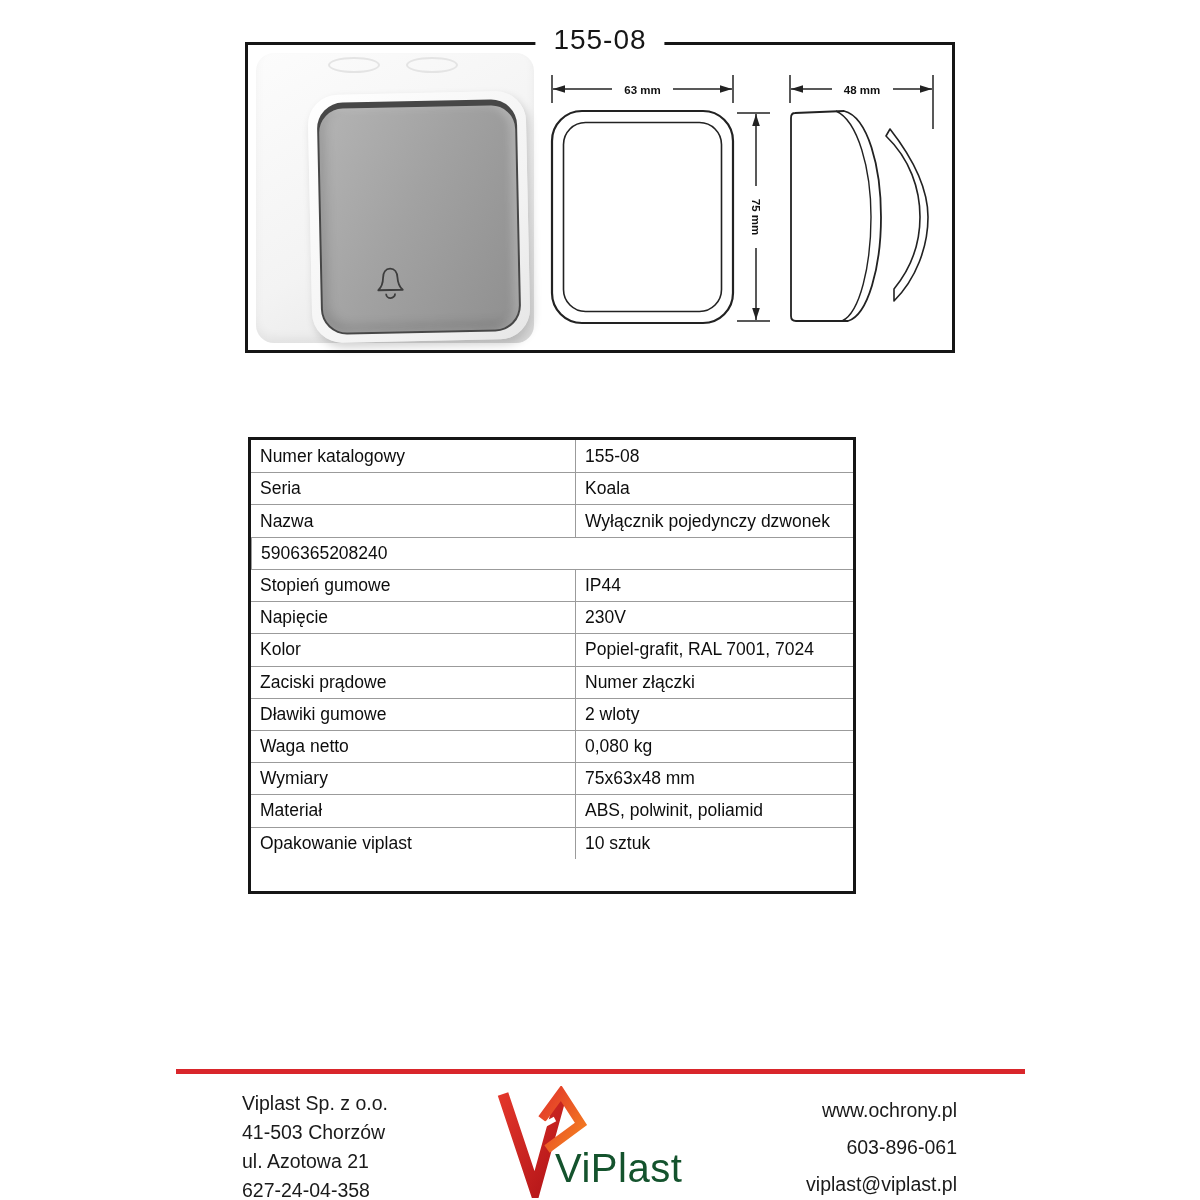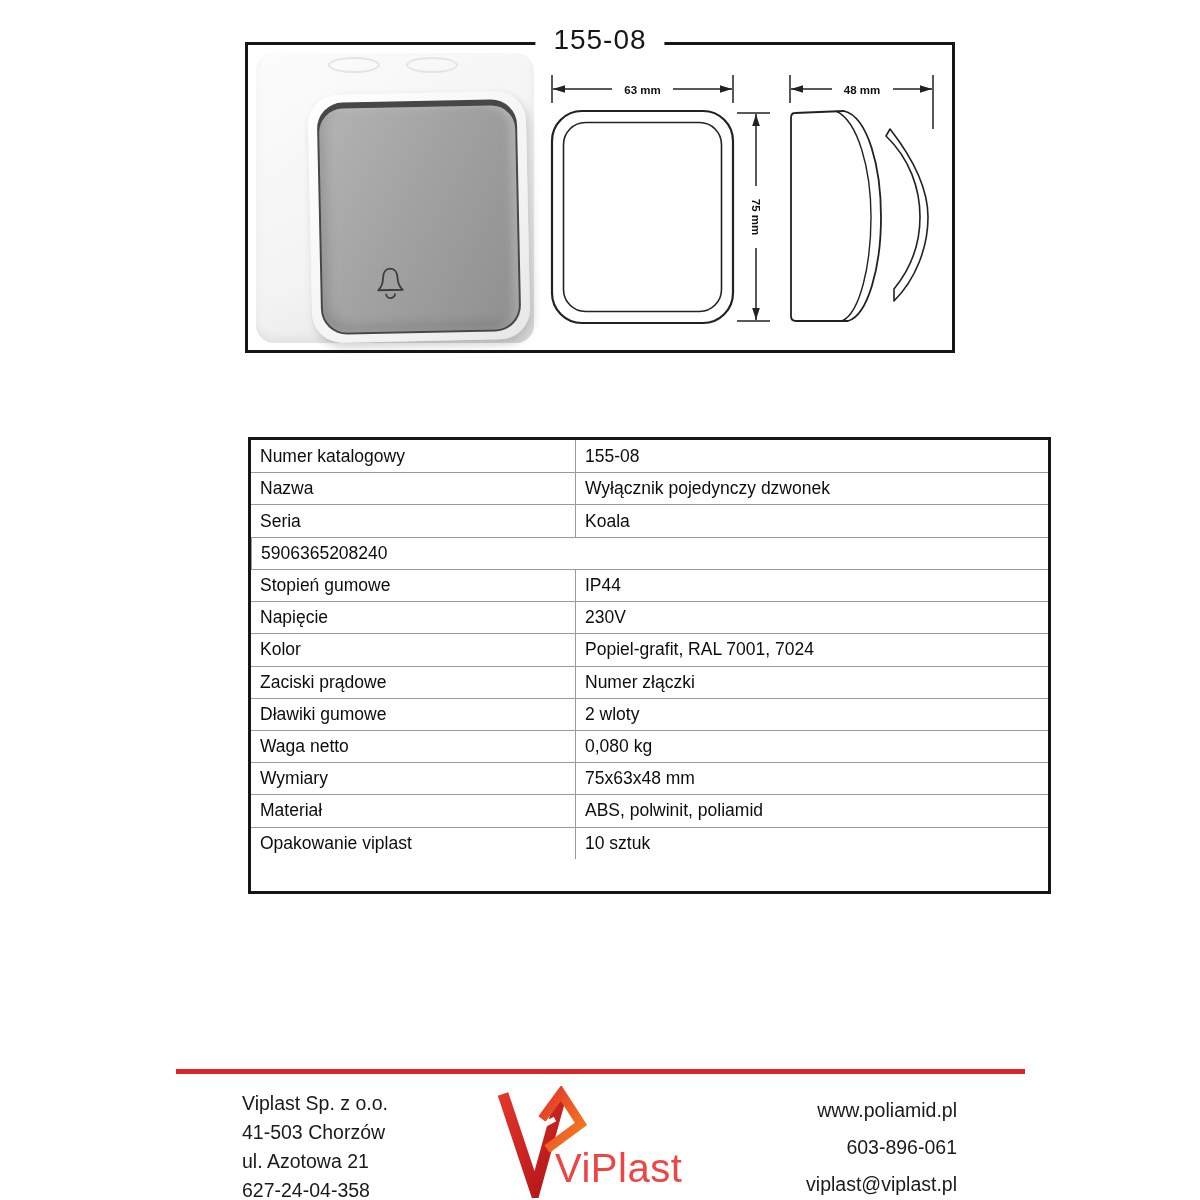--- a/index.html
+++ b/index.html
@@ -31,38 +31,38 @@
             border-radius:24px;
             background:linear-gradient(118deg,#b4b4b4 0%,#a2a2a2 45%,#8f8f8f 100%);
             box-shadow:inset -5px 0 9px rgba(255,255,255,.25), inset 5px -6px 12px rgba(0,0,0,.15); }
   .bell-wrap { position:absolute; left:52px; top:158px; width:32px; height:34px; }
 
   
   svg text { font-family:"Liberation Sans", sans-serif; }
   .dim-text { font-size:11.5px; font-weight:bold; fill:#111; }
 
   
-  #spec-table { left:248px; top:437px; width:803px; height:457px; position:absolute;
+  #spec-table { left:248px; top:437px; width:608px; height:457px; position:absolute;
                 border:3px solid #161616; display:grid; grid-template-rows:repeat(14,1fr);
                 background:#fff; }
   .spec-row { display:grid; grid-template-columns:324px 1fr; border-top:1px solid #9b9b9b; }
   .spec-row:first-child { border-top:none; }
   .spec-cell { display:flex; align-items:center; padding-left:9px; font-size:17.5px;
                color:#0d0d0d; white-space:nowrap; overflow:hidden; }
   .spec-value { border-left:1px solid #9b9b9b; }
 
   
   #footer-divider { left:176px; top:1069px; width:849px; height:5px;
                     background:#d9262b; position:absolute; }
   #company-block { left:242px; top:1089px; position:absolute; font-size:19.5px;
                    line-height:29px; color:#1a1a1a; }
   #contact-block { right:243px; top:1092px; position:absolute; font-size:19.5px;
                    line-height:37px; color:#1a1a1a; text-align:right; }
   #logo { left:495px; top:1086px; position:absolute; width:250px; height:112px; }
-  #logo-text { position:absolute; left:60px; top:60px; font-size:40px; color:#ef4444;
+  #logo-text { position:absolute; left:60px; top:60px; font-size:40px; color:#14532d;
                letter-spacing:.5px; }
 </style>
 </head>
 <body>
 
 <div id="product-panel">
   <div id="panel-title">155-08</div>
 
   <div id="product-photo">
     <div class="photo-body">
@@ -120,26 +120,26 @@
     <path d="M108 62 C133 94 146 124 146 150 C146 180 134 212 112 234 L112 222 C130 200 138 176 138 150 C138 122 128 92 104 69 Z" fill="#fff" stroke="#222" stroke-width="1.6" stroke-linejoin="round"></path>
   </svg>
 </div>
 
 <div id="spec-table">
   <div class="spec-row">
     <div class="spec-cell">Numer katalogowy</div>
     <div class="spec-cell spec-value">155-08</div>
   </div>
   <div class="spec-row">
+    <div class="spec-cell">Seria</div>
+    <div class="spec-cell spec-value">Koala</div>
+  </div>
+  <div class="spec-row">
     <div class="spec-cell">Nazwa</div>
     <div class="spec-cell spec-value">Wyłącznik pojedynczy dzwonek</div>
-  </div>
-  <div class="spec-row">
-    <div class="spec-cell">Seria</div>
-    <div class="spec-cell spec-value">Koala</div>
   </div>
   <div class="spec-row">
     <div class="spec-cell spec-value">5906365208240</div>
   </div>
   <div class="spec-row">
     <div class="spec-cell">Stopień gumowe</div>
     <div class="spec-cell spec-value">IP44</div>
   </div>
   <div class="spec-row">
     <div class="spec-cell">Napięcie</div>
@@ -197,16 +197,16 @@
       </linearGradient>
     </defs>
     <path d="M8 8 L40 104 L66 10" fill="none" stroke="url(#gradV)" stroke-width="11" stroke-linejoin="miter"></path>
     <path d="M47 33 L66 7 L86 38 L52 63" fill="none" stroke="url(#gradO)" stroke-width="9" stroke-linejoin="miter"></path>
     <line x1="47" y1="40" x2="60" y2="33" stroke="#fff" stroke-width="5"></line>
   </svg>
   <span id="logo-text">ViPlast</span>
 </div>
 
 <div id="contact-block">
-  <div>www.poliamid.pl</div>
+  <div>www.ochrony.pl</div>
   <div>603-896-061</div>
   <div>viplast@viplast.pl</div>
 </div>
 
 </body></html>

